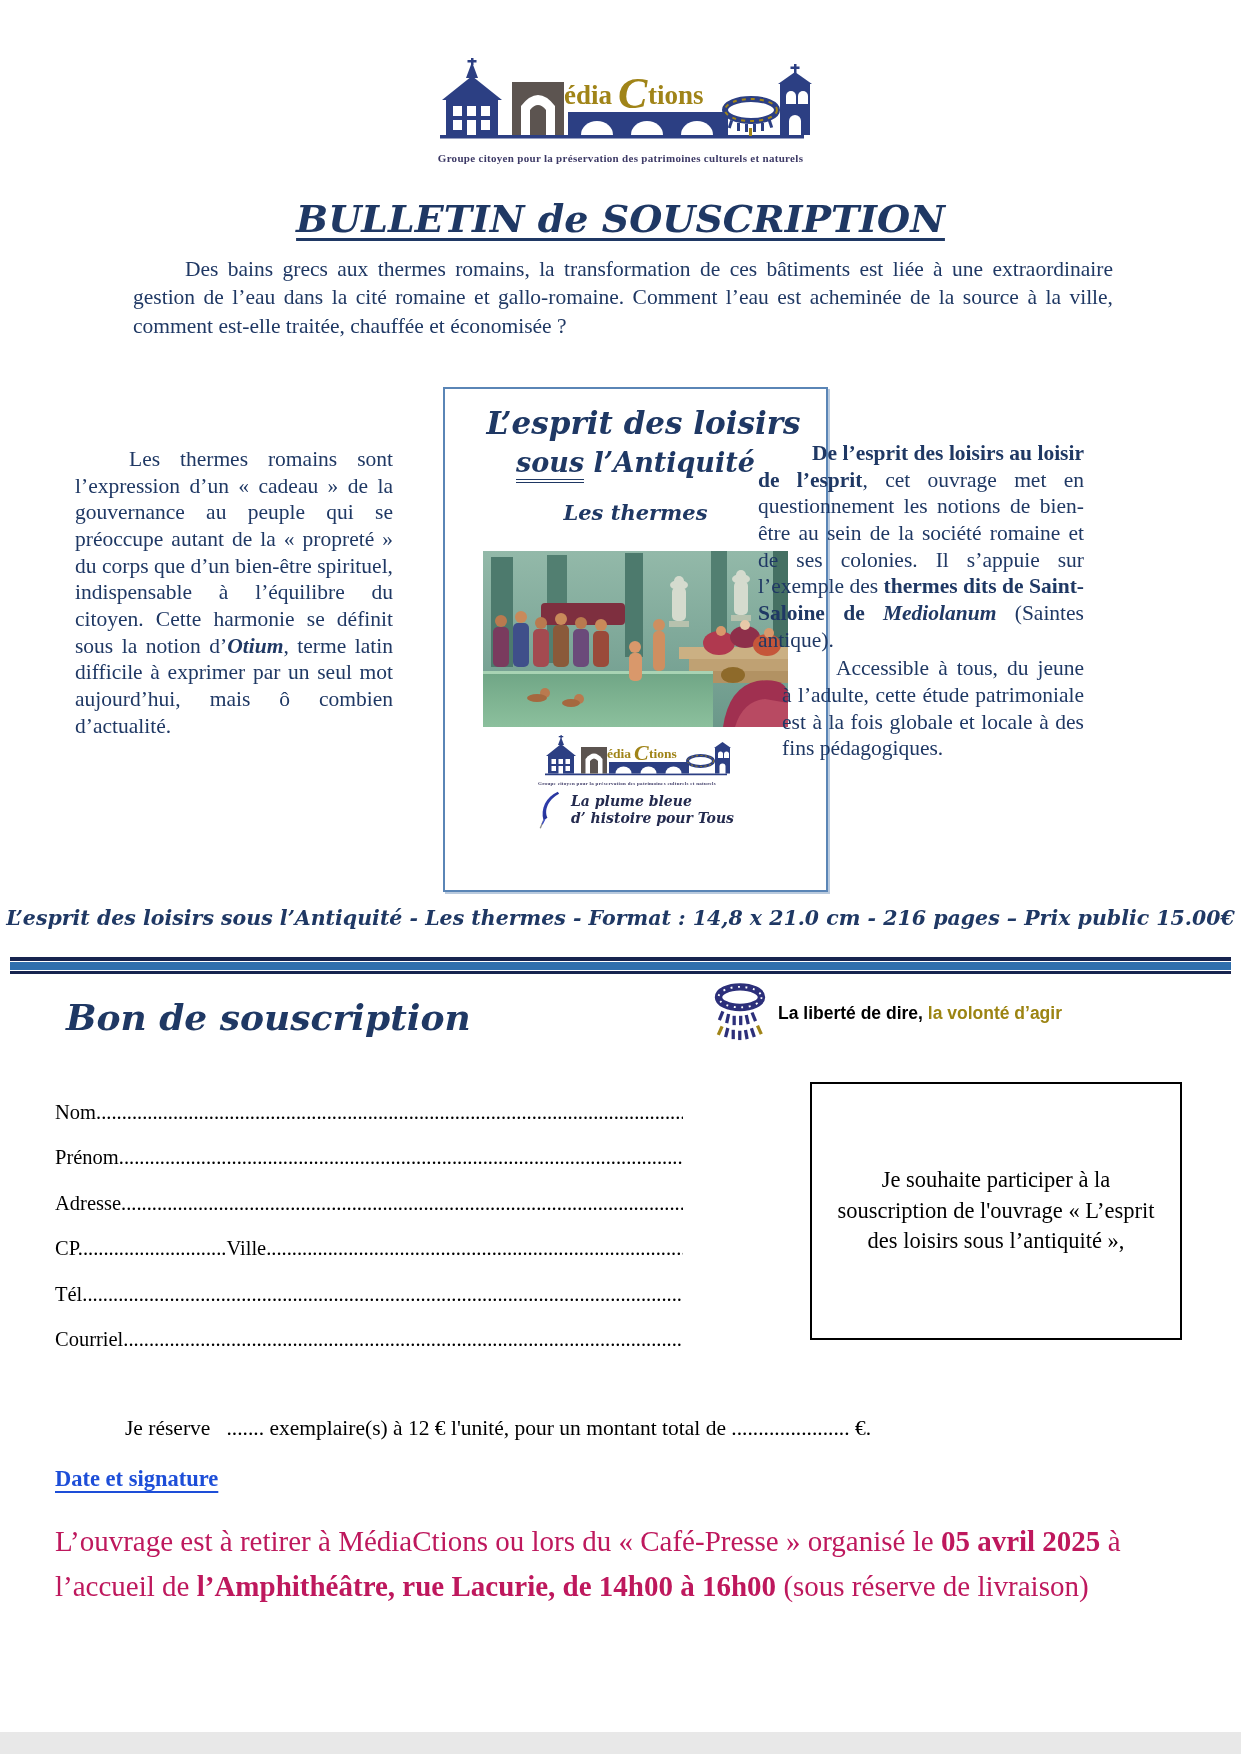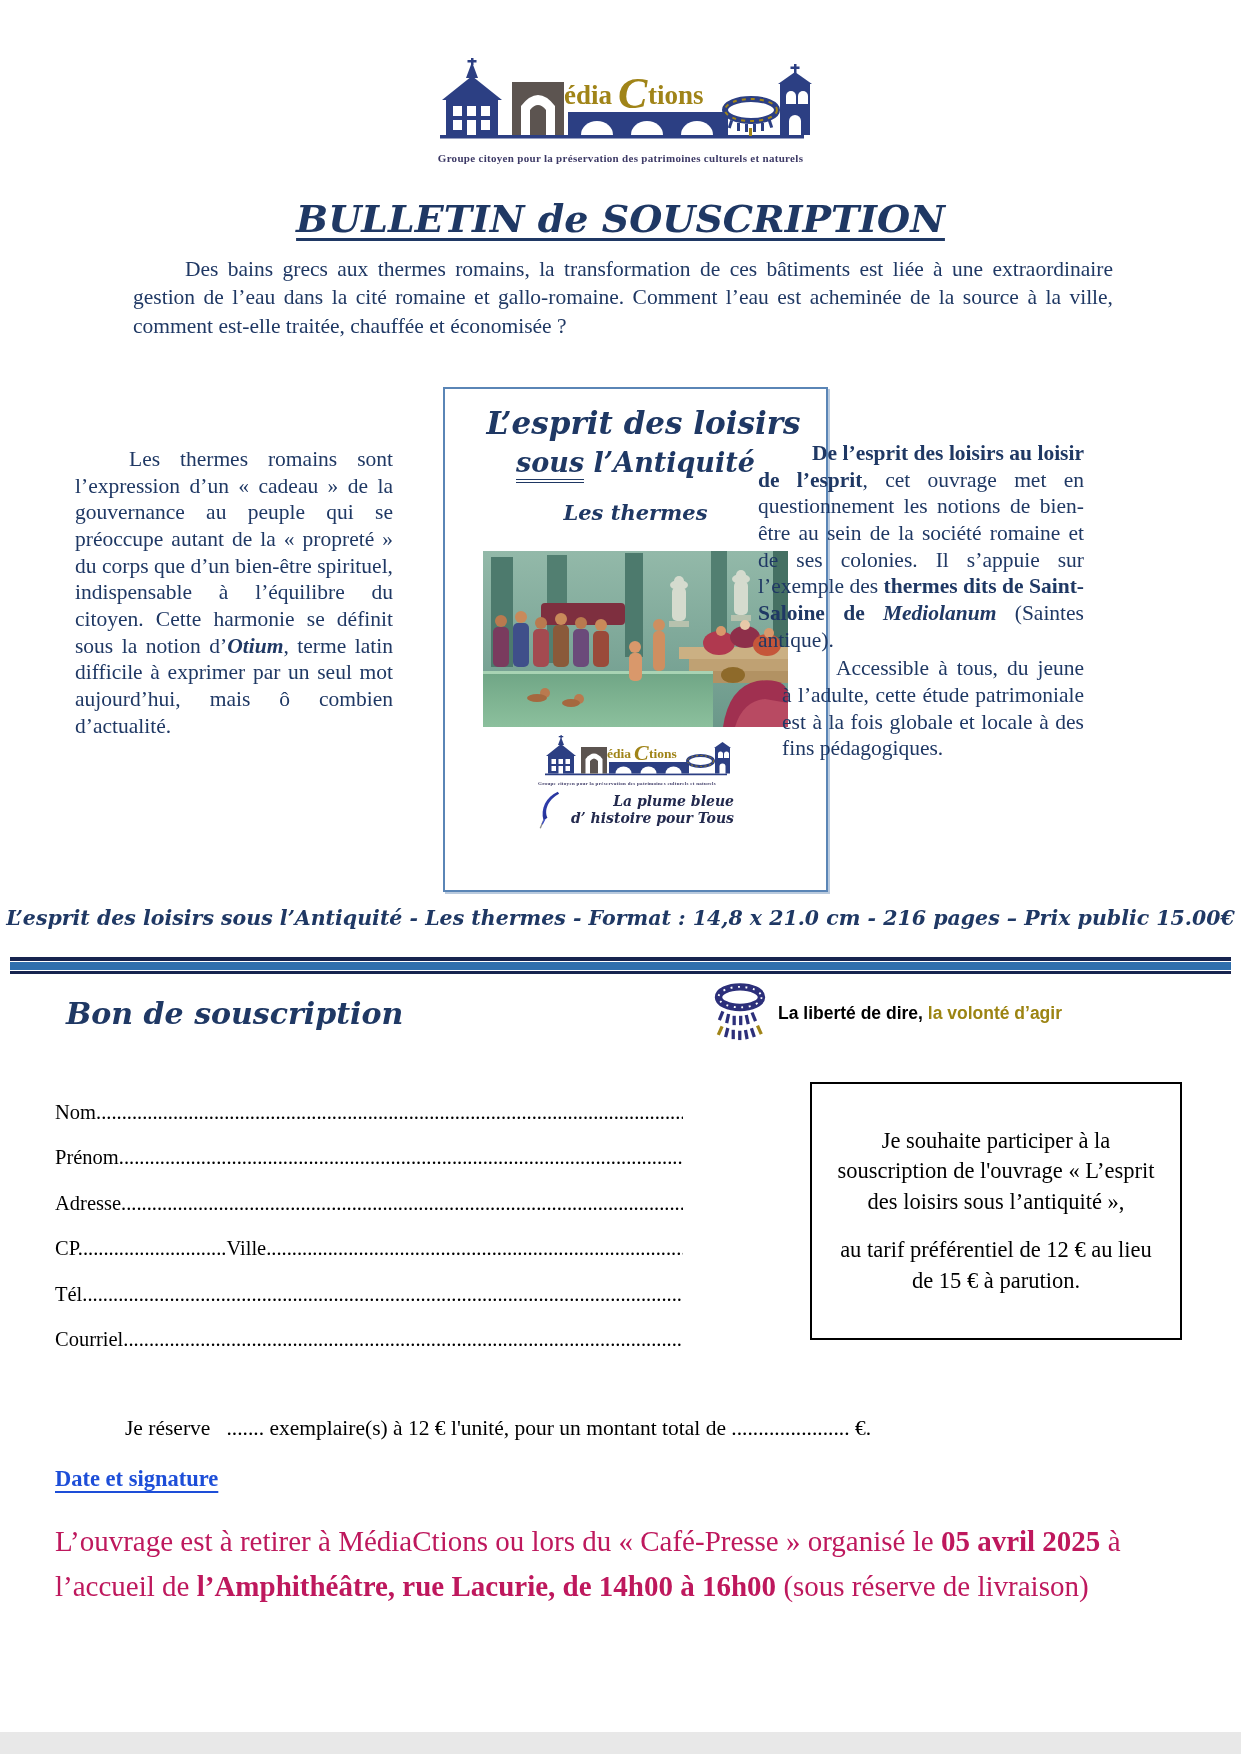--- a/index.html
+++ b/index.html
@@ -46,36 +46,36 @@
     background:#fff;
   }
   .bc-title1{margin-top:16px;font-size:31px;color:#1f3864;margin-left:16px;}
   .bc-title2{margin-top:6px;font-size:27px;color:#1f3864;}
   .bc-title2 .uline{border-bottom:4px double #1f3864;padding-bottom:1px;}
   .bc-sub{margin-top:22px;font-size:21px;color:#1f3864;}
   .bc-painting{margin-top:26px;width:305px;height:176px;display:block;}
   .logo-small .logo-tagline{font-size:5px;margin-top:0;}
   .bc-minilogo{margin-top:8px;}
   .bc-plume{margin-top:4px;display:flex;align-items:center;gap:8px;}
-  .plume-text{font-size:14px;line-height:1.25;color:#232a4e;text-align:right;}
+  .plume-text{font-size:14px;line-height:1.25;color:#232a4e;text-align:left;}
 
   
   .book-info{
     position:absolute;left:0;right:0;top:906px;text-align:center;
     font-size:20.5px;color:#1f3864;
   }
 
   
   .divider{position:absolute;left:10px;right:10px;top:957px;}
   .divider .d1{height:4px;background:#17244f;}
   .divider .d2{height:8px;background:#2f6fad;margin-top:1px;}
   .divider .d3{height:3px;background:#17244f;margin-top:1px;}
 
   
-  .bon-heading{position:absolute;left:66px;top:996px;font-size:30px;color:#1f3864;text-align:center;}
+  .bon-heading{position:absolute;left:66px;top:996px;font-size:36px;color:#1f3864;text-align:center;}
   .liberte{position:absolute;left:712px;top:982px;display:flex;align-items:center;gap:10px;}
   .liberte-text{font-family:"Liberation Sans",sans-serif;font-weight:bold;font-size:17.5px;white-space:nowrap;}
   .liberte-text .blue{color:#000000;margin-top:44px;}
   .liberte-text .gold{color:#9c8412;}
 
   
   .form-fields{position:absolute;left:55px;top:1078px;width:628px;color:#000;}
   .field-line{
     height:45.5px;display:flex;align-items:flex-end;
     font-size:20.5px;white-space:nowrap;overflow:hidden;
@@ -363,21 +363,20 @@
     <div class="field-line">Nom..................................................................................................................................</div>
     <div class="field-line">Prénom.............................................................................................................................</div>
     <div class="field-line">Adresse.............................................................................................................................</div>
     <div class="field-line">CP.............................Ville..................................................................................................</div>
     <div class="field-line">Tél....................................................................................................................................</div>
     <div class="field-line">Courriel.............................................................................................................................</div>
   </div>
 
   <div class="offer-box">
     <p>Je souhaite participer à la souscription de l'ouvrage « L’esprit des loisirs sous l’antiquité »,</p>
-    <p>au tarif préférentiel de 12 € au lieu de 15 € à parution.</p>
   </div>
 
   <div class="reserve-line">Je réserve   ....... exemplaire(s) à 12 € l'unité, pour un montant total de ...................... €.</div>
 
   <div class="date-signature">Date et signature</div>
 
   <div class="footer-note"><span>L’ouvrage est à retirer à MédiaCtions ou lors du « Café-Presse » organisé le </span><b><span>05 avril 2025</span></b><span> à l’accueil de </span><b><span>l’Amphithéâtre, rue Lacurie, de 14h00 à 16h00</span></b><span> (sous réserve de livraison)</span></div>
 
 </div>
 

